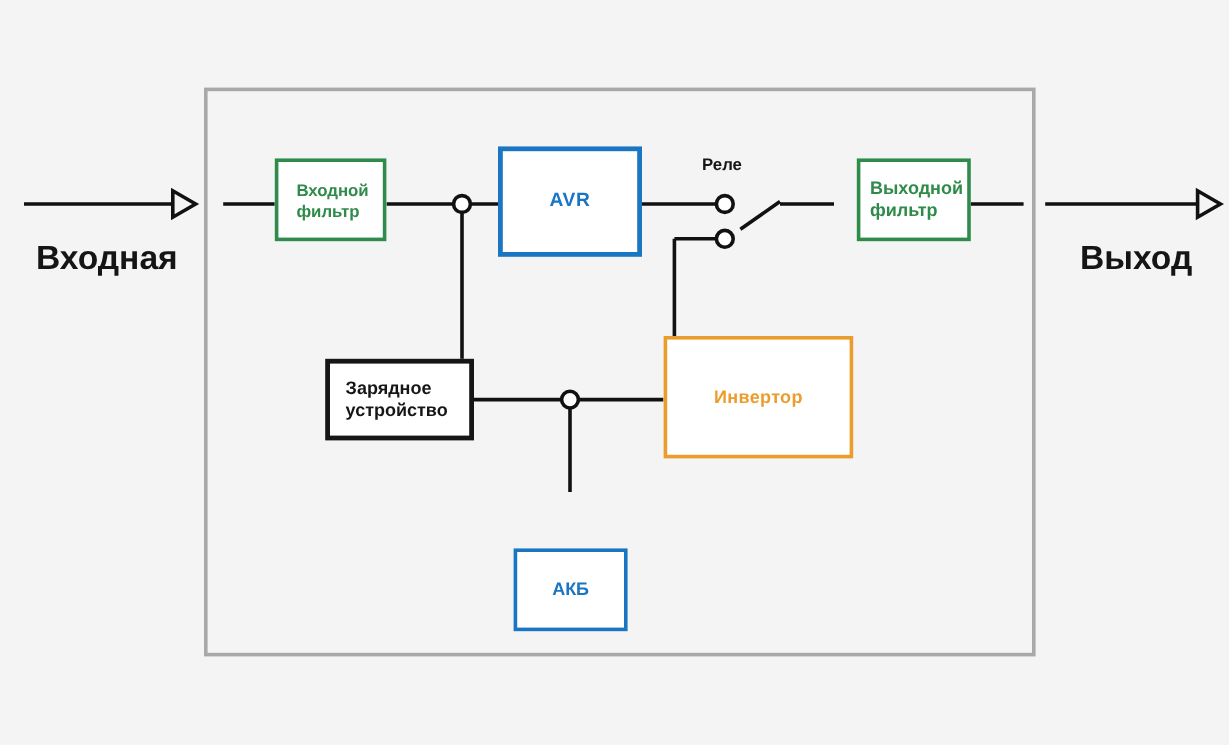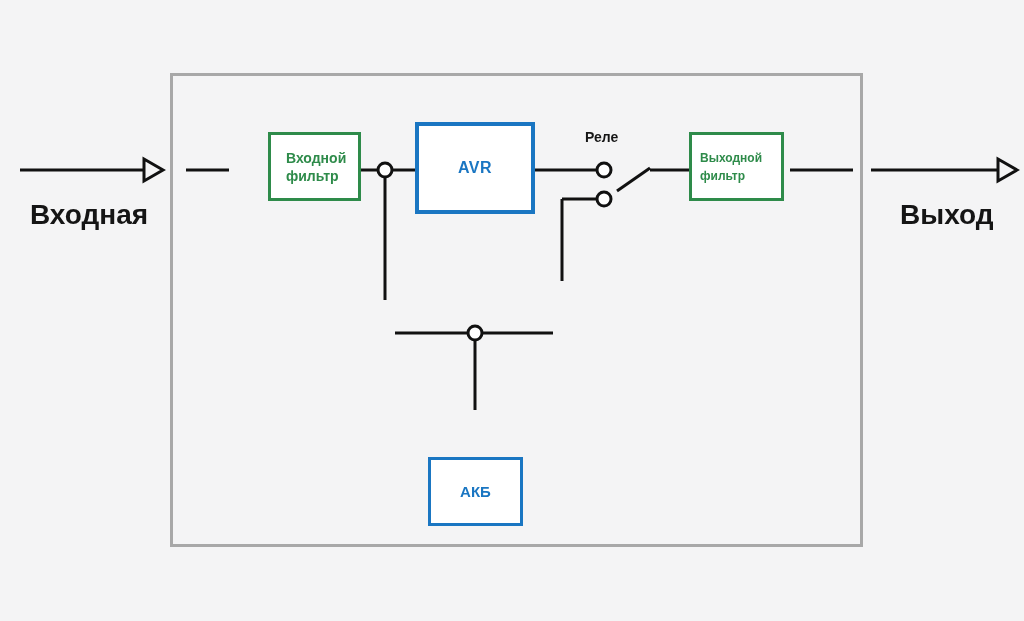--- a/index.html
+++ b/index.html
@@ -37,31 +37,31 @@
     box-sizing: border-box;
     display: flex;
     flex-direction: column;
     justify-content: center;
     font-weight: bold;
   }
   .box .bl { display: block; }
   .box-input-filter {
     left: 229px; top: 132px; width: 93px; height: 69px;
     border: 3px solid #2e8b4a; color: #2e8b4a;
-    font-size: 14px; line-height: 18px; padding-left: 15px; margin-left: 39px;
+    font-size: 14px; line-height: 18px; padding-left: 15px;
   }
   .box-avr {
     left: 415px; top: 122px; width: 120px; height: 92px;
     border: 4px solid #1a76c2; color: #1a76c2;
     font-size: 16px; align-items: center; letter-spacing: 0.5px;
   }
   .box-output-filter {
-    left: 689px; top: 132px; width: 95px; height: 69px;
+    left: 714px; top: 132px; width: 95px; height: 69px;
     border: 3px solid #2e8b4a; color: #2e8b4a;
-    font-size: 12px; line-height: 18px; padding-left: 8px;
+    font-size: 15px; line-height: 18px; padding-left: 8px;
   }
   .box-charger {
     left: 271px; top: 299px; width: 124px; height: 68px;
     border: 4px solid #161616; color: #161616;
     font-size: 15px; line-height: 19px; padding-left: 13px;
   }
   .box-inverter {
     left: 553px; top: 280px; width: 158px; height: 102px;
     border: 3px solid #ea9d2d; color: #ea9d2d;
     font-size: 15px; align-items: center; letter-spacing: 0.3px;
@@ -131,21 +131,28 @@
 
   <div class="box box-avr">
     <span class="bl">AVR</span>
   </div>
 
   <div class="box box-output-filter">
     <span class="bl">Выходной</span>
     <span class="bl">фильтр</span>
   </div>
 
+  <div class="box box-charger">
+    <span class="bl">Зарядное</span>
+    <span class="bl">устройство</span>
+  </div>
 
+  <div class="box box-inverter">
+    <span class="bl">Инвертор</span>
+  </div>
 
   <div class="box box-battery">
     <span class="bl">АКБ</span>
   </div>
 
   <div class="ext-label label-input">
     <span class="bl" style="display:block">Входная</span>
   </div>
 
   <div class="ext-label label-output">Выход</div>

